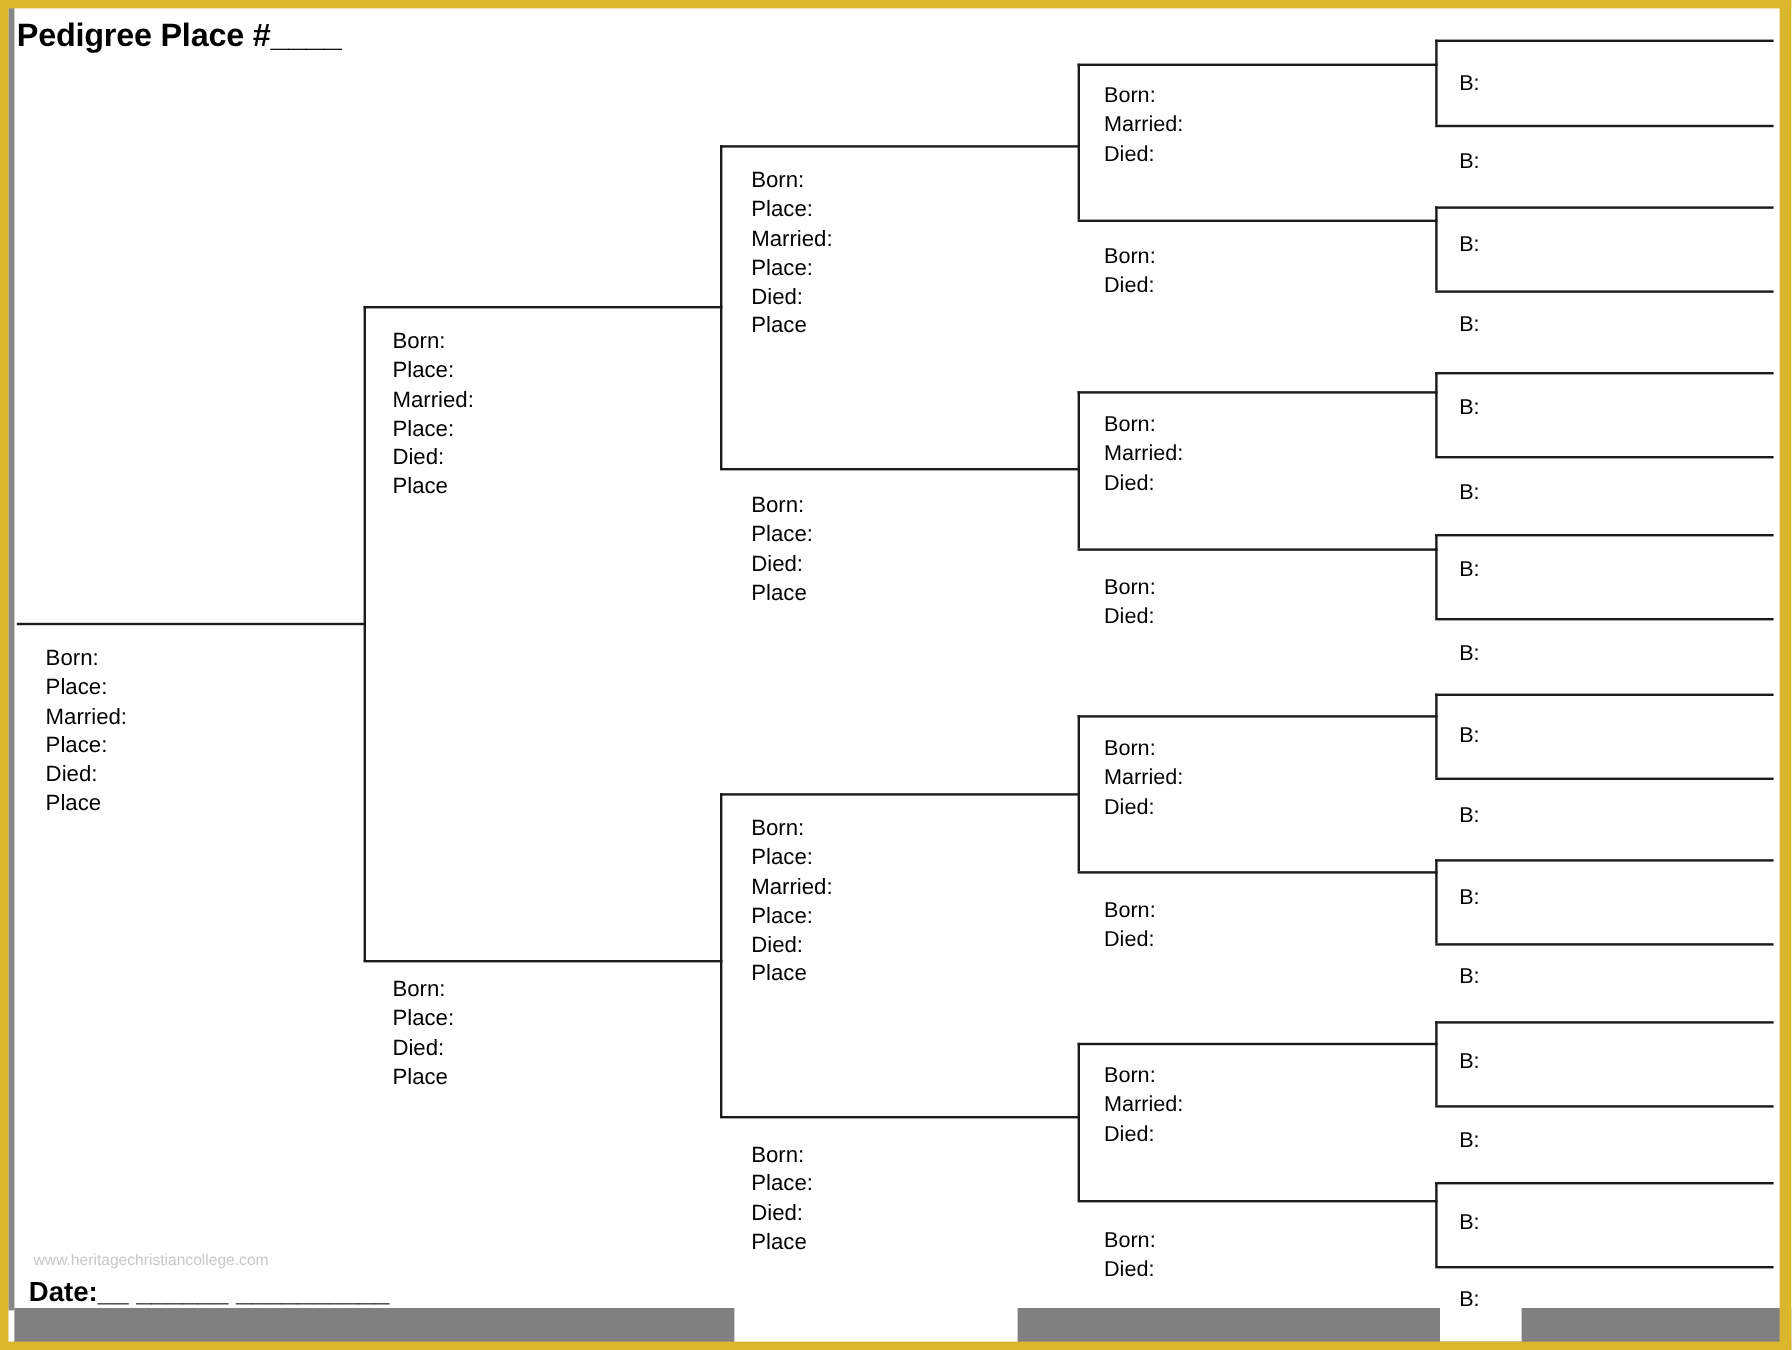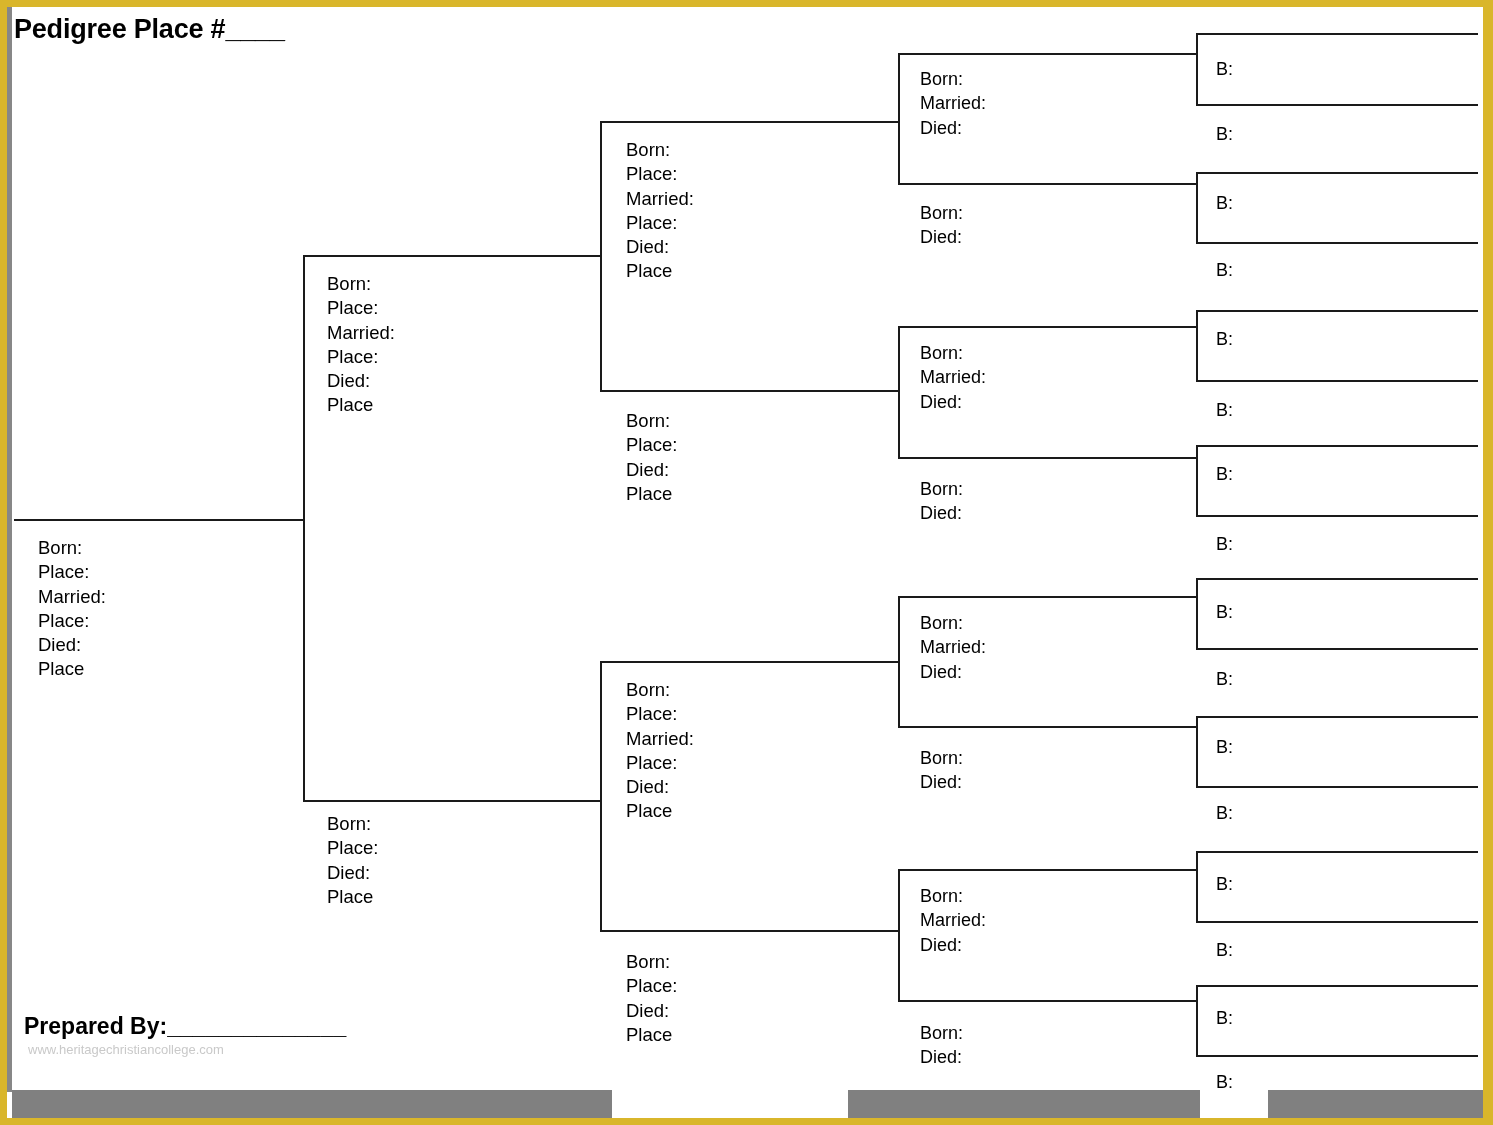--- a/index.html
+++ b/index.html
@@ -323,21 +323,21 @@
 
   <div class="fields f-sm" style="left:1216px; top:1070px; z-index:35;">
     <span class="fl">B:</span>
   </div>
 
   <div class="bottom-gray bottom-gray-a"></div>
   <div class="bottom-gray bottom-gray-b"></div>
   <div style="position:absolute; left:1200px; top:1090px; width:68px; height:28px; background:#ffffff; z-index:33;"></div>
 
   <div class="watermark">www.heritagechristiancollege.com</div>
-  <div class="footer-line prepared-by">Prepared By:______________</div>
+  <div class="footer-line date-line">Date:__ ______ __________</div>
 
   <div class="left-gray-strip"></div>
   <div class="frame-edge frame-top"></div>
   <div class="frame-edge frame-bottom"></div>
   <div class="frame-edge frame-left"></div>
   <div class="frame-edge frame-right"></div>
 
 </div>
 
 </body></html>

